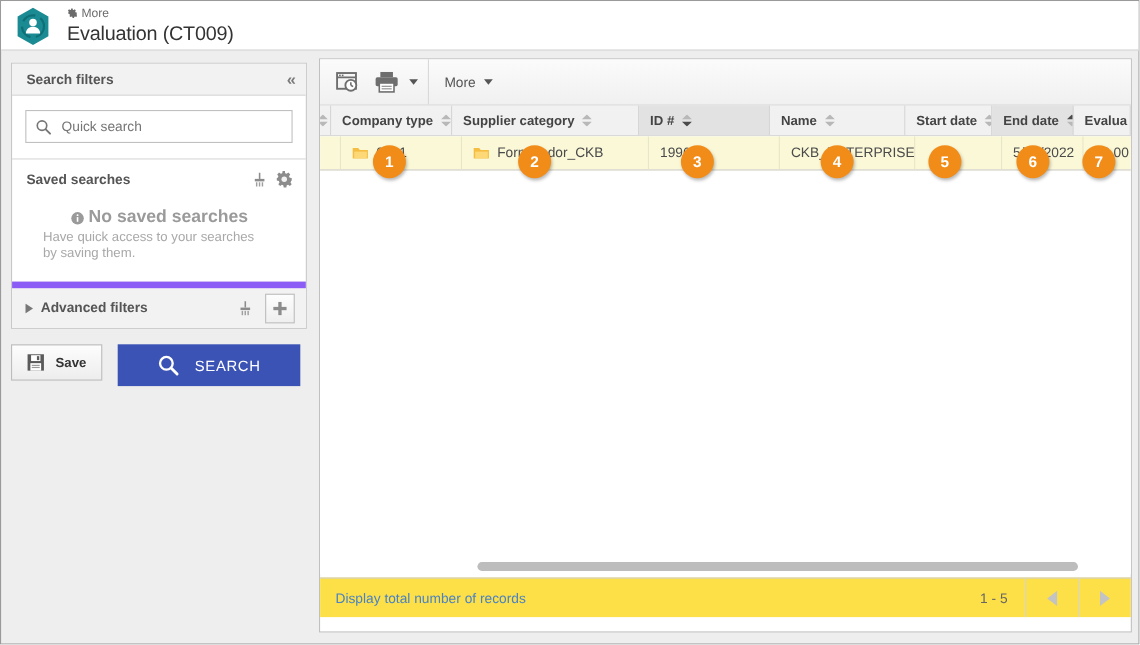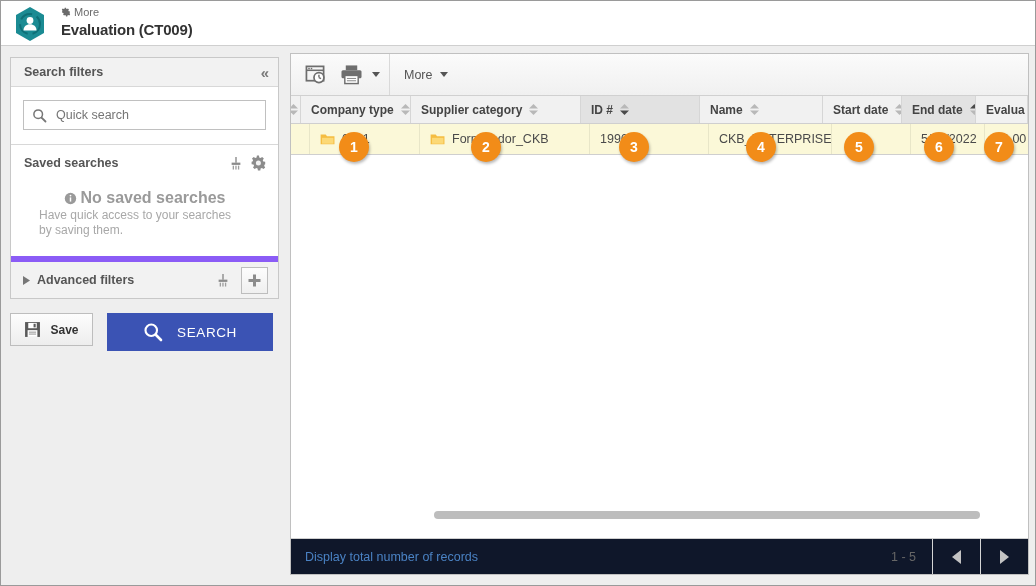--- a/index.html
+++ b/index.html
@@ -29,21 +29,21 @@
     width: 38px; height: 38px;
   }
   #header-texts { position: absolute; left: 60px; top: 4px; }
   #view-line {
     font-size: 11px; color: #6b6b6b;
     display: flex; align-items: center; gap: 3px;
     height: 14px;
   }
   #view-line .gear-mini { display:block; width: 10px; height: 10px; }
   #page-title {
-    font-size: 15px; font-weight: bold; color: #333333;
+    font-size: 18px; font-weight: normal; color: #333333;
     line-height: 20px; margin-top: 1px;
     letter-spacing: -0.2px;
   }
 
   
   #sidebar {
     position: absolute; left: 9px; top: 56px;
     width: 269px; height: 520px;
   }
   #filters-panel {
@@ -220,23 +220,23 @@
     position: absolute; left: 0; bottom: 0;
     width: 737px; height: 14px;
     background: #ffffff;
   }
   #hscroll-thumb {
     position: absolute; left: 143px; top: 3px;
     width: 546px; height: 8px;
     background: #bdbdbd; border-radius: 4px;
   }
   #grid-foot {
-    position: absolute; left: 0; bottom: 0;
+    position: absolute; left: 0; bottom: 13px;
     width: 737px; height: 36px;
-    background: #0f172a;
+    background: #fde047;
     border-top: 1px solid #cfcfcf;
     display: flex; align-items: center;
   }
   #records-link {
     font-size: 12.5px; color: #4a82c3; cursor: pointer;
     padding-left: 14px; flex: 1;
   }
   #range-label { font-size: 12.5px; color: #666666; padding-right: 16px; }
   .pg-btn {
     width: 48px; height: 35px;

